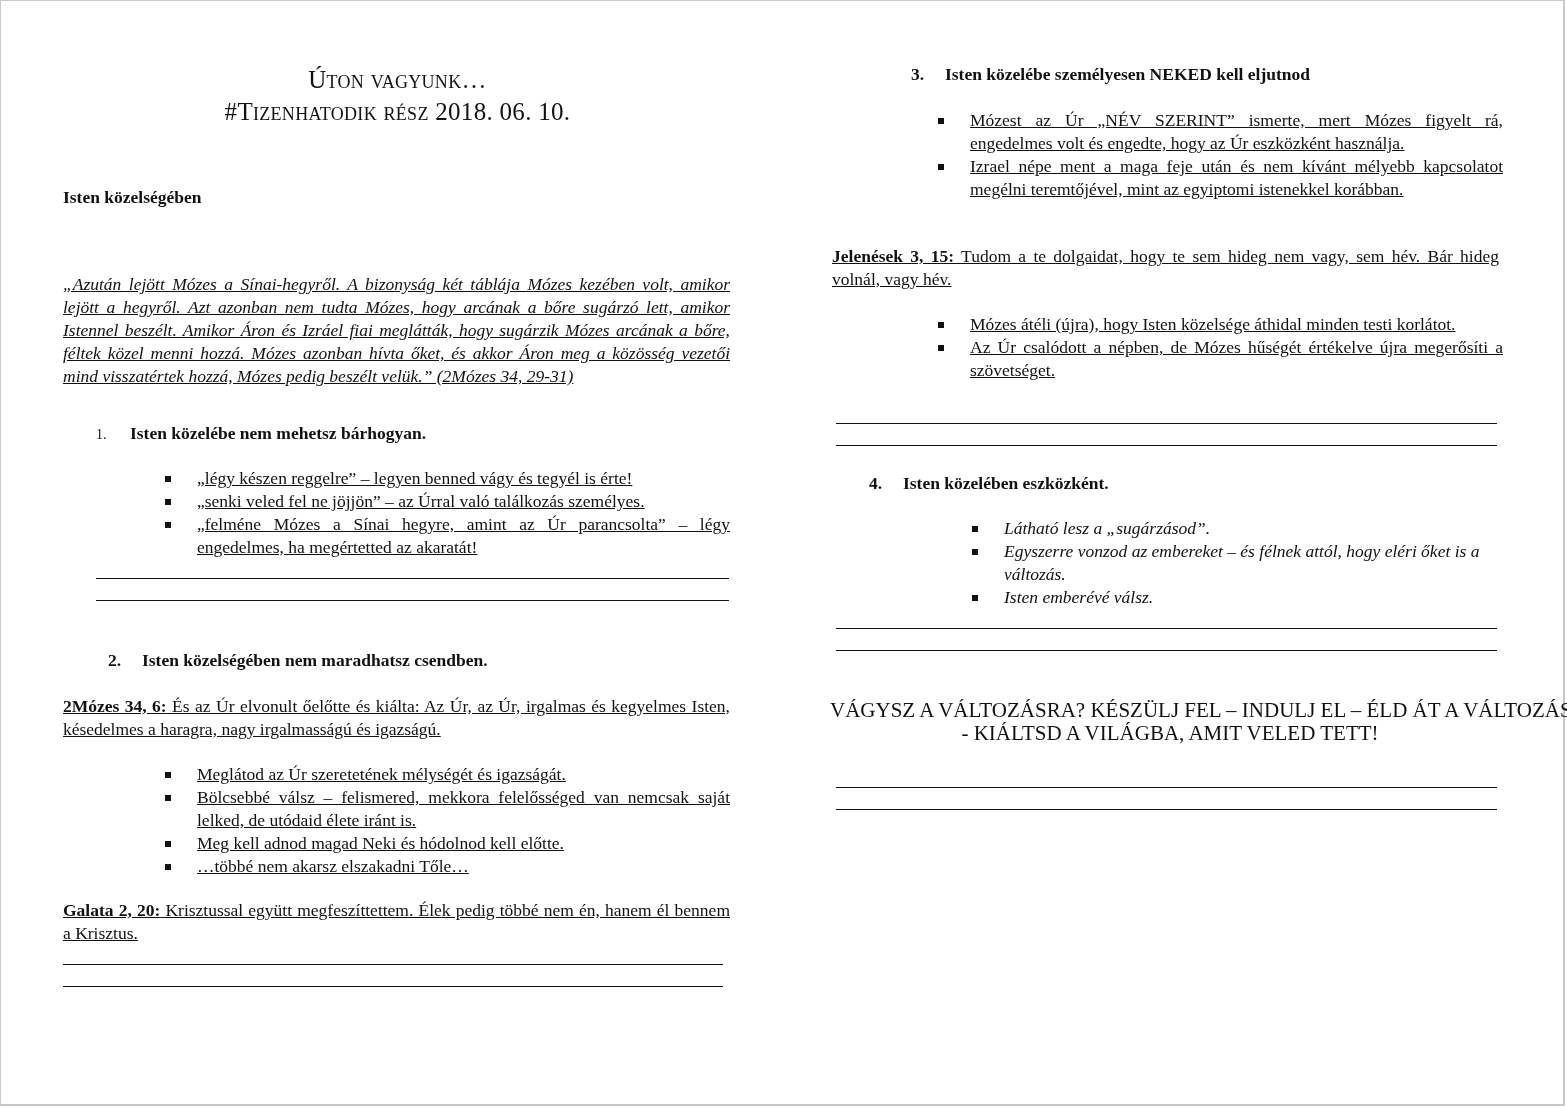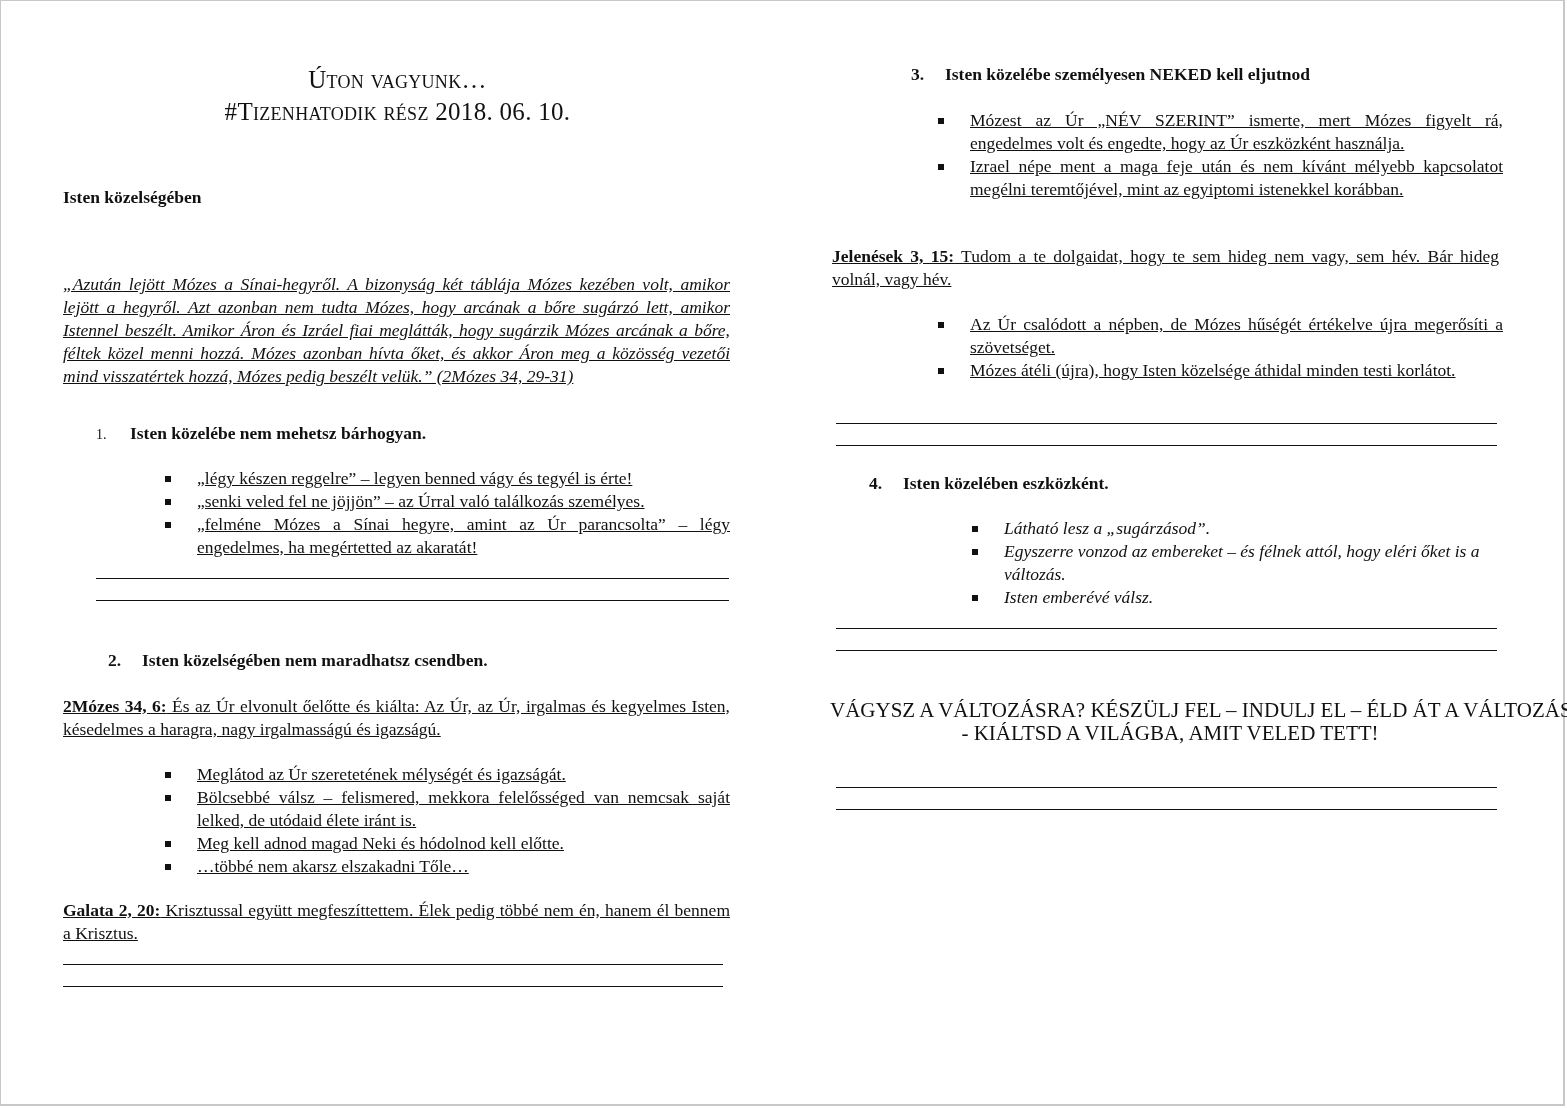--- a/index.html
+++ b/index.html
@@ -91,22 +91,22 @@
 <ul class="abs txt bullets just" style="left:970px; top:109px; width:533px;">
   <li><span class="bullet-mark" style="left:-32px;"></span><span>Mózest az Úr „NÉV SZERINT” ismerte, mert Mózes figyelt rá, engedelmes volt és engedte, hogy az Úr eszközként használja.</span></li>
   <li><span class="bullet-mark" style="left:-32px;"></span><span>Izrael népe ment a maga feje után és nem kívánt mélyebb kapcsolatot megélni teremtőjével, mint az egyiptomi istenekkel korábban.</span></li>
 </ul>
 
 <div class="abs txt just" style="left:832px; top:245px; width:667px;">
   <span class="bold">Jelenések 3, 15:</span><span> Tudom a te dolgaidat, hogy te sem hideg nem vagy, sem hév. Bár hideg volnál, vagy hév.</span>
 </div>
 
 <ul class="abs txt bullets just" style="left:970px; top:313px; width:533px;">
+  <li><span class="bullet-mark" style="left:-32px;"></span><span>Mózes átéli (újra), hogy Isten közelsége áthidal minden testi korlátot.</span></li>
   <li><span class="bullet-mark" style="left:-32px;"></span><span>Az Úr csalódott a népben, de Mózes hűségét értékelve újra megerősíti a szövetséget.</span></li>
-  <li><span class="bullet-mark" style="left:-32px;"></span><span>Mózes átéli (újra), hogy Isten közelsége áthidal minden testi korlátot.</span></li>
 </ul>
 
 <div class="rule" style="left:836px; width:661px; top:423px;"></div>
 <div class="rule" style="left:836px; width:661px; top:445px;"></div>
 
 <div class="abs txt" style="left:869px; top:472px; width:640px;">
   <span class="heading-num">4.</span><span class="bold">Isten közelében eszközként.</span>
 </div>
 
 <ul class="abs txt bullets" style="left:1004px; top:517px; width:540px;font-style:italic;">

